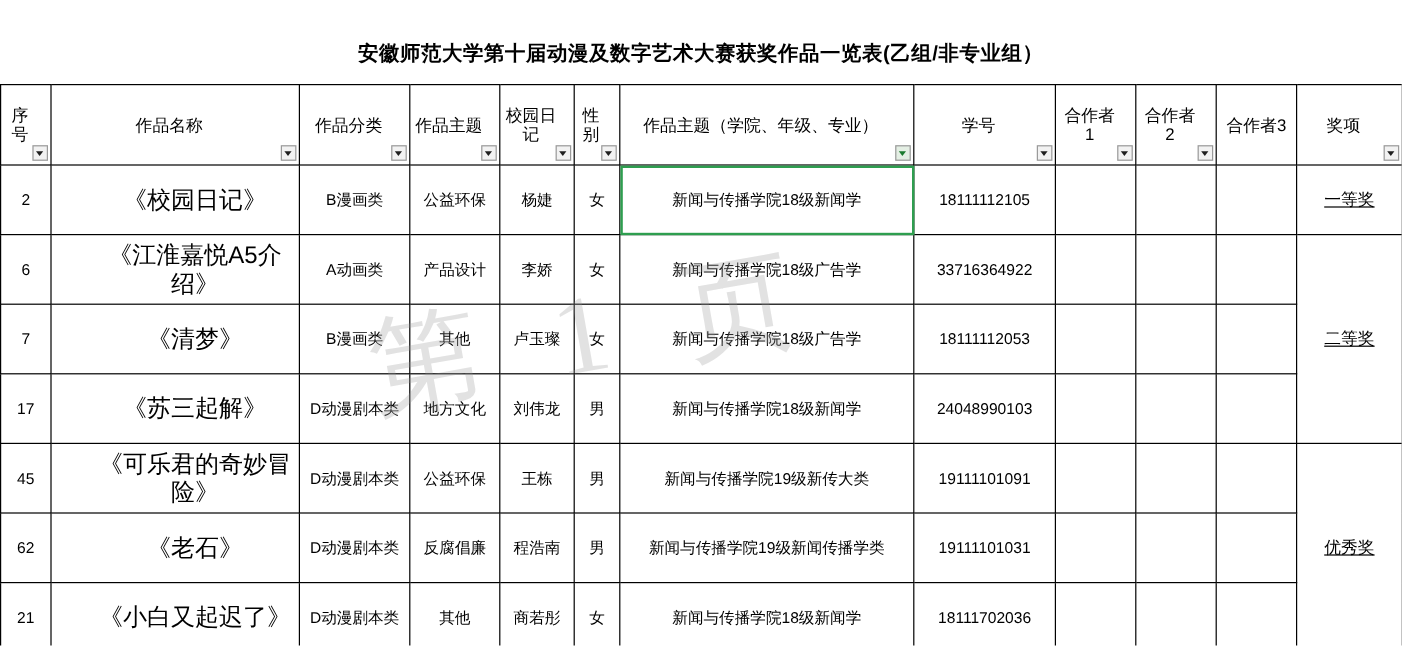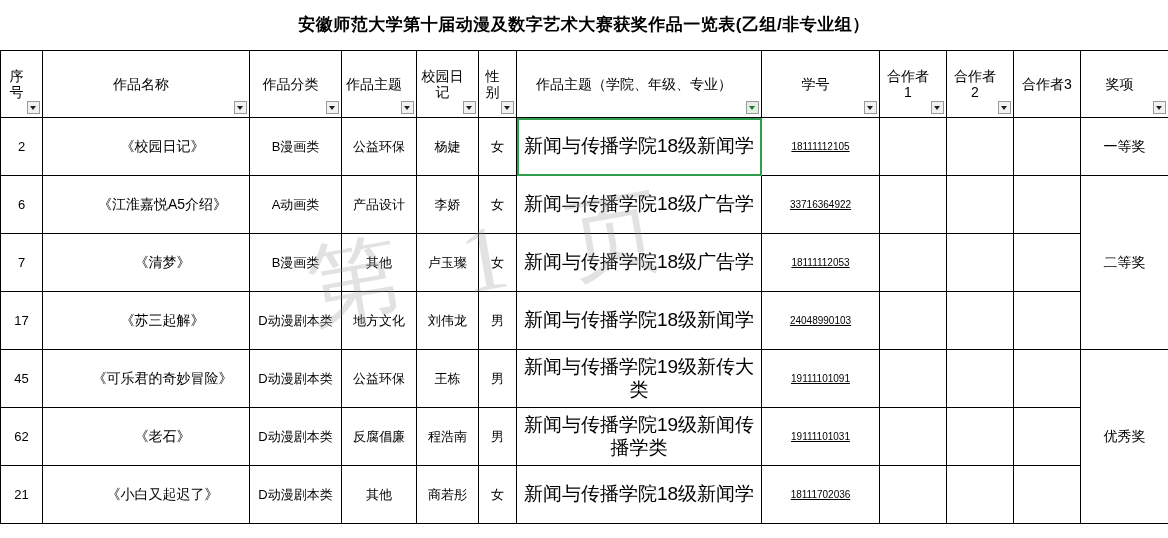--- a/index.html
+++ b/index.html
@@ -12,20 +12,21 @@
     height: 538px;
     font-family: "Liberation Sans", "DejaVu Sans", sans-serif;
     color: #000000;
     overflow: hidden;
     position: relative;
   }
   .sheet {
     position: relative;
     width: 1168px;
     height: 432px;
+    margin-top: 20px;
   }
   .title {
     text-align: center;
     font-size: 17px;
     font-weight: bold;
     line-height: 50px;
     height: 50px;
     letter-spacing: 0.5px;
   }
   table {
@@ -75,24 +76,24 @@
     top: 4px;
     width: 0;
     height: 0;
     border-left: 3.5px solid transparent;
     border-right: 3.5px solid transparent;
     border-top: 4px solid #1f1f1f;
   }
   .filter-btn.active { background: #e4efe4; }
   .filter-btn.active::after { border-top-color: #1a7a2e; }
   .seq { font-size: 13px; }
-  .work-name { font-size: 14px; padding-left: 36px; }
-  .unit { font-size: 19px; }
-  .sid { font-size: 10px; text-decoration: underline; }
-  .award { font-size: 14px; }
+  .work-name { font-size: 20px; padding-left: 36px; }
+  .unit { font-size: 13px; }
+  .sid { font-size: 13px; }
+  .award { font-size: 14px; text-decoration: underline; }
   .selected-cell {
     outline: 2px solid #2e9e4f;
     outline-offset: -2px;
   }
   .watermark {
     position: absolute;
     left: 0;
     top: 0;
     width: 1168px;
     height: 538px;

